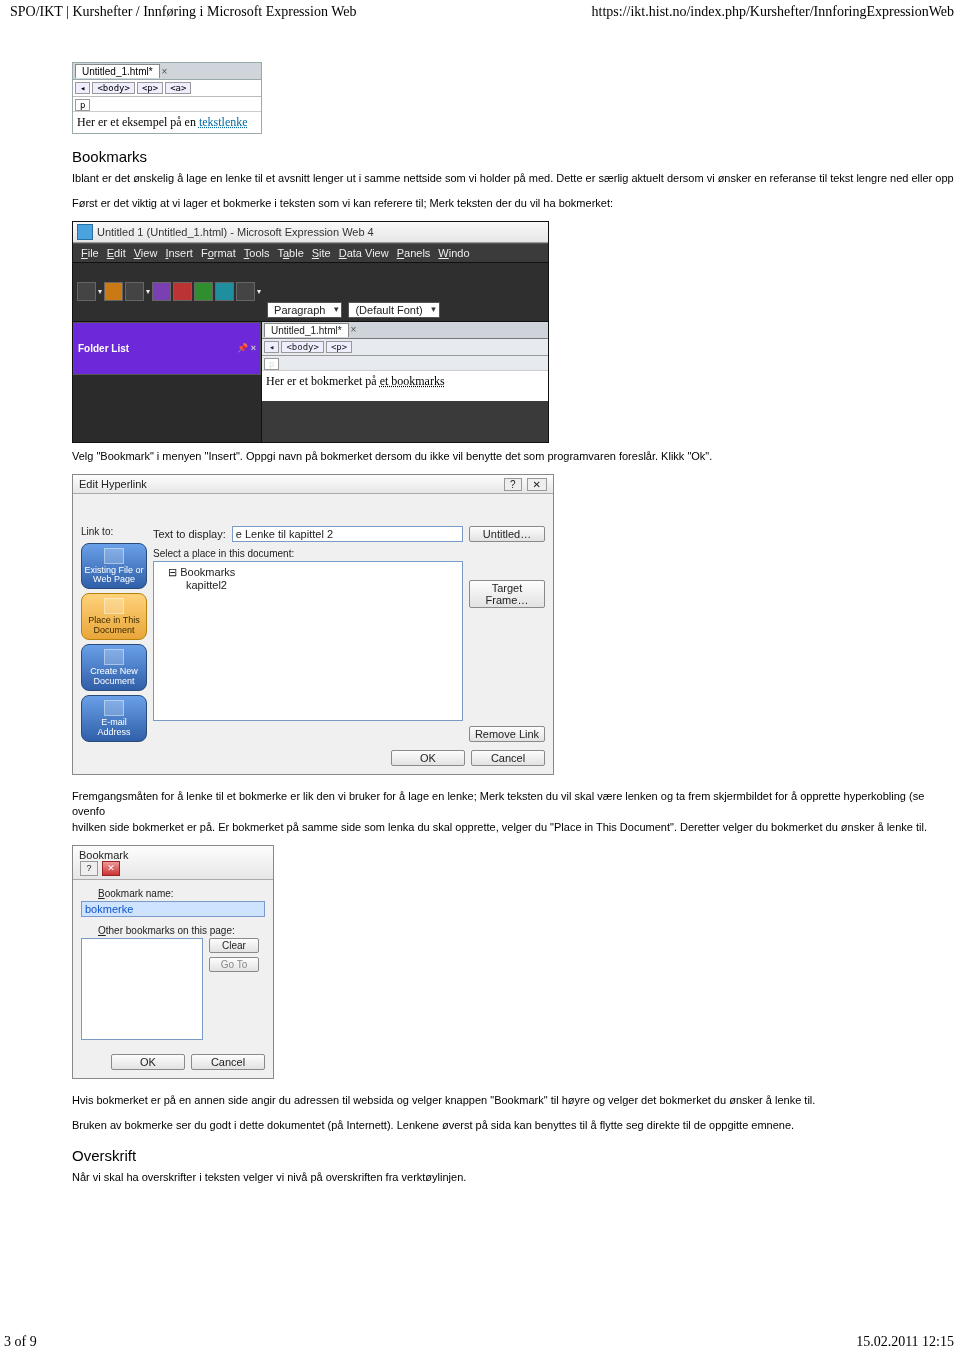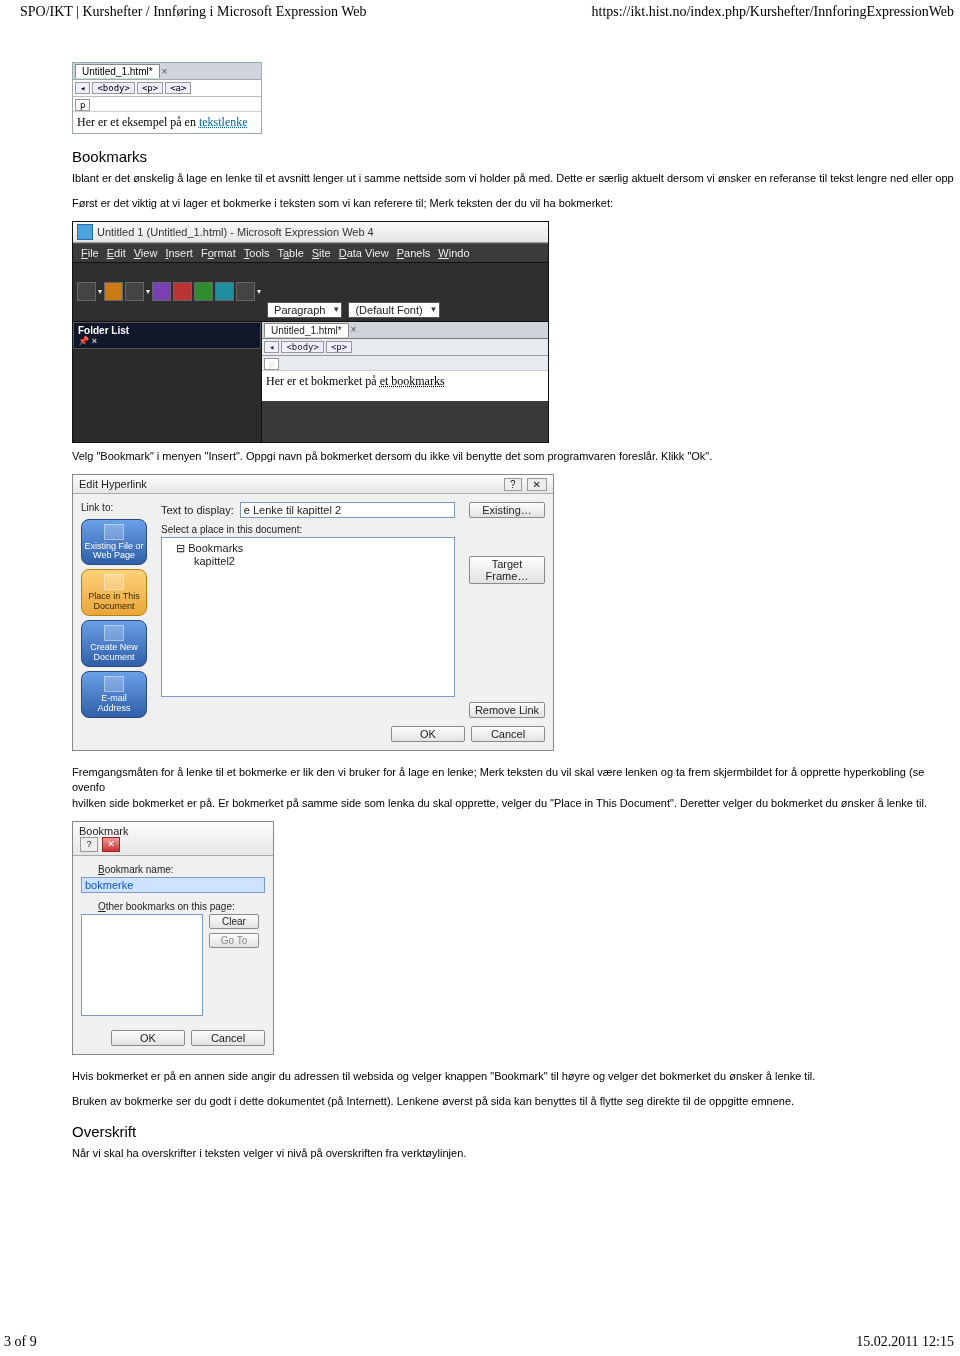--- a/index.html
+++ b/index.html
@@ -12,21 +12,21 @@
   }
   .page {
     width: 960px;
     min-height: 1356px;
     position: relative;
     box-sizing: border-box;
   }
   .header {
     display: flex;
     justify-content: space-between;
-    padding: 4px 6px 2px 20px;
+    padding: 4px 6px 2px 10px;
     font-size: 14px;
     font-family: Georgia, serif;
     text-align: right;
   }
   .content {
     padding: 0 0 0 72px;
     font-family: Arial, Helvetica, sans-serif;
     font-size: 11px;
   }
   .content h3 {
@@ -149,24 +149,23 @@
   }
   .fig2 .body { display:flex; }
   .fig2 .folderlist {
     width:188px;
     background:#2b2b2b;
     border-right:1px solid #111;
     min-height:120px;
   }
   .fig2 .folderlist .hdr {
     display:flex; justify-content:space-between;
-    background:#0f172a; border:1px solid #555;
-    padding:2px 4px; font-weight:bold; color:#fff;
+    background:#6d28d9; border:1px solid #555;
+    padding:20px 4px; font-weight:bold; color:#fff;
     font-size:10px;
-    flex-direction:column;
   }
   .pin{font-size:9px;color:#ccc;}
   .fig2 .editor {
     flex:1;
     background:#3a3a3a;
   }
   .fig2 .etabbar {
     background:#cfd4da;
     color:#222;
     display:flex;
@@ -210,21 +209,22 @@
     border-bottom:1px solid #aaa;
     padding:3px 6px;
   }
   .dlgsysbtn{
     border:1px solid #999; padding:0 5px; background:#eee; margin-left:2px;
     font-size:10px;
   }
   .fig3 .dlgbody{
     display:flex;
     padding:8px;
-    gap:14px;
+    gap:6px;
+    margin-top:24px;
   }
   .fig3 .leftcol{
     width:66px;
     display:flex; flex-direction:column; gap:4px;
   }
   .linkto-label{font-size:10px; margin-bottom:2px;}
   .sidebtn{
     background: linear-gradient(#6aa0e8,#2f5fa8);
     border:1px solid #2a4a78;
     color:#fff;
@@ -453,21 +453,21 @@
             <span>Text to display:</span>
             <span class="tinput">e Lenke til kapittel 2</span>
           </div>
           <div style="font-size:10px; margin-bottom:2px;">Select a place in this document:</div>
           <div class="treefield">
             <div class="node">⊟ Bookmarks</div>
             <div class="node2">kapittel2</div>
           </div>
         </div>
         <div class="rightcol">
-          <div class="graybtn">Existing…</div>
+          <div class="graybtn">Untitled…</div>
           <div style="flex:0 0 26px"></div>
           <div class="graybtn">Target Frame…</div>
           <div style="flex:1"></div>
           <div class="graybtn">Remove Link</div>
         </div>
       </div>
       <div class="btnrow">
         <span class="widebtn">OK</span>
         <span class="widebtn">Cancel</span>
       </div>

